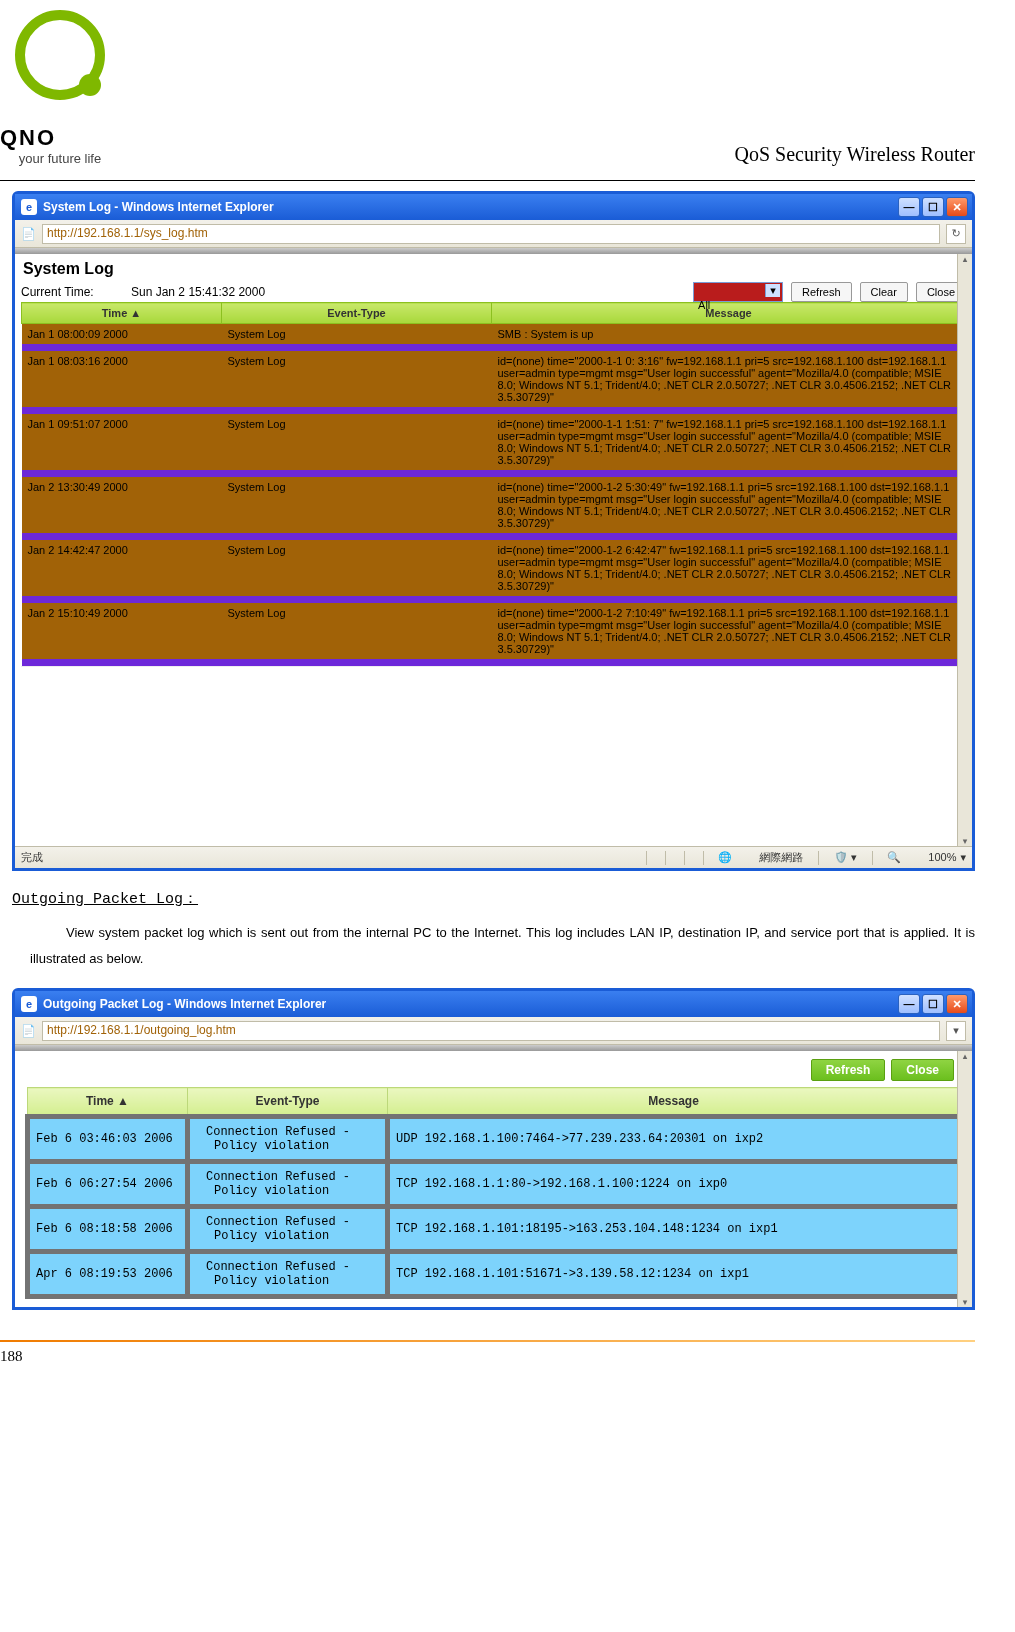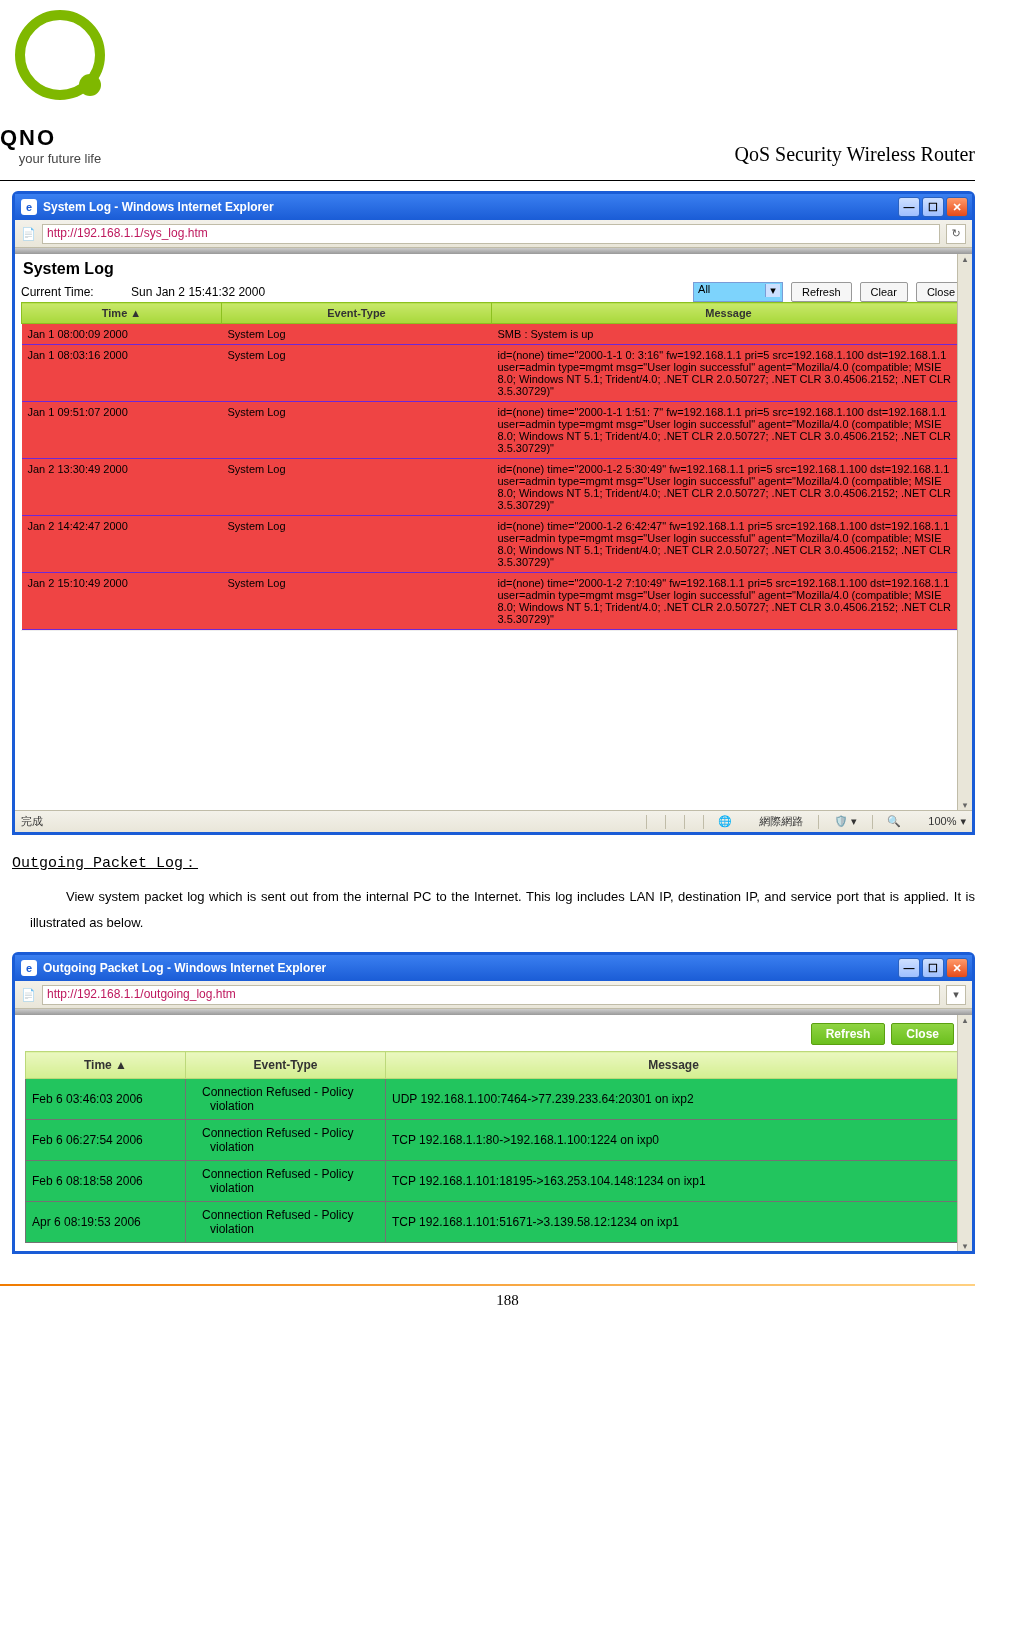--- a/index.html
+++ b/index.html
@@ -98,58 +98,58 @@
   .ie-addrbar {
     background: linear-gradient(#f3f1ea,#e9e6d9);
     border-bottom: 1px solid #c0bca8;
     height: 28px;
     display:flex; align-items:center; padding:0 6px;
     font-size: 12px; color:#555;
     gap:6px;
   }
   .url {
     flex:1; border:1px solid #c0bca8; background:#fff; height:20px;
-    padding:1px 4px; color:#be185d; font-size:12px;
+    padding:1px 4px; color:#a16207; font-size:12px;
   }
   .go-btn {
     width: 20px; height:20px; border:1px solid #c0bca8; background:#fff;
     font-size:11px; display:flex; align-items:center; justify-content:center;
   }
   .ie-toolbar-sep { height:6px; background: linear-gradient(#ccc,#999); }
 
   
   .syslog-body { background:#fff; padding:4px 6px 0 6px; position:relative;}
   .syslog-h { font-weight:bold; font-size:16px; margin:2px 0 4px 2px;}
   .ct-row { display:flex; align-items:center; font-size:12px;}
   .ct-label { width:110px;}
   .ct-val { flex:1;}
   .ctrls-right {
     display:flex; gap:8px; align-items:center;
   }
   .sel {
-    font-size:11px; height:20px; border:1px solid #7a9cd6; background:#7dd3fc;
-    padding:0 18px 0 4px; position:relative; min-width:90px;
+    font-size:11px; height:20px; border:1px solid #7a9cd6; background:#b91c1c;
+    padding:16px 18px 0 4px; position:relative; min-width:90px;
   }
   .sel::after{
     content:"▾"; position:absolute; right:2px; top:1px;
     background:#cde0ff; border-left:1px solid #7a9cd6; width:14px; text-align:center;
   }
   .btn-gray {
     font-size:11px; height:20px; border:1px solid #999; background:#f6f6f6;
     padding:0 10px; border-radius:2px;
   }
   .log-table { width:100%; border-collapse:collapse; font-size:11px;}
   .log-table th {
     background: linear-gradient(#c8e86a,#a8d83a);
     border:1px solid #8cc020;
     padding:4px 6px; font-weight:bold; color:#333;
   }
   .log-table td {
-    border-bottom:1px solid #6d28d9; padding:4px 6px; vertical-align:top;
-    background:#ef4444;
+    border-bottom:7px solid #6d28d9; padding:4px 6px; vertical-align:top;
+    background:#a16207;
     margin-top:12px;
   }
   .log-table .col-time { width:200px;}
   .log-table .col-etype { width:270px;}
   .log-blank { height:180px; background:#fff; border-top:1px solid #eee;}
   .ie-status {
     background: linear-gradient(#f3f1ea,#e9e6d9);
     border-top:1px solid #c0bca8;
     height:22px; display:flex; align-items:center; font-size:11px; color:#333;
     padding:0 6px; gap:12px;
@@ -187,32 +187,32 @@
     height:22px; padding:0 14px; font-size:12px; border-radius:2px;
   }
   .log2-toolbar { display:flex; justify-content:flex-end; gap:6px; padding:8px 18px 6px 0; background:#fff;}
   .log2-table { width:calc(100% - 20px); margin:0 10px; border-collapse:collapse; font-size:12px;}
   .log2-table th {
     background: linear-gradient(#eaf7c0,#d4ef90);
     border:1px solid #bcd87a;
     padding:6px; font-weight:bold; color:#333; text-align:center;
   }
   .log2-table td {
-    border:1px solid #737373; padding:6px; background:#22c55e; vertical-align:middle;
+    border:5px solid #737373; padding:6px; background:#7dd3fc; vertical-align:middle;font-family:Liberation Mono, monospace;
   }
   .log2-table .tcol-time{ width:160px;}
   .log2-table .tcol-etype{ width:200px;}
   .et-indent{ padding-left:18px; display:inline-block; text-indent:-8px;}
 
   .footer-hr {
     border:none; height:2px;
     background: linear-gradient(to right,#f07b00,#ffd080);
     margin: 30px 40px 6px 0;
   }
-  .pagenum { text-align:center; font-family:"Times New Roman",serif; font-size:15px; }
+  .pagenum { font-family:"Times New Roman",serif; font-size:15px; }
 </style>
 </head>
 <body>
 
 <div class="page">
   <div class="header-row">
     <div class="logo-block">
       <div class="logo-img">
           <div class="logo-q"></div>
         </div>

